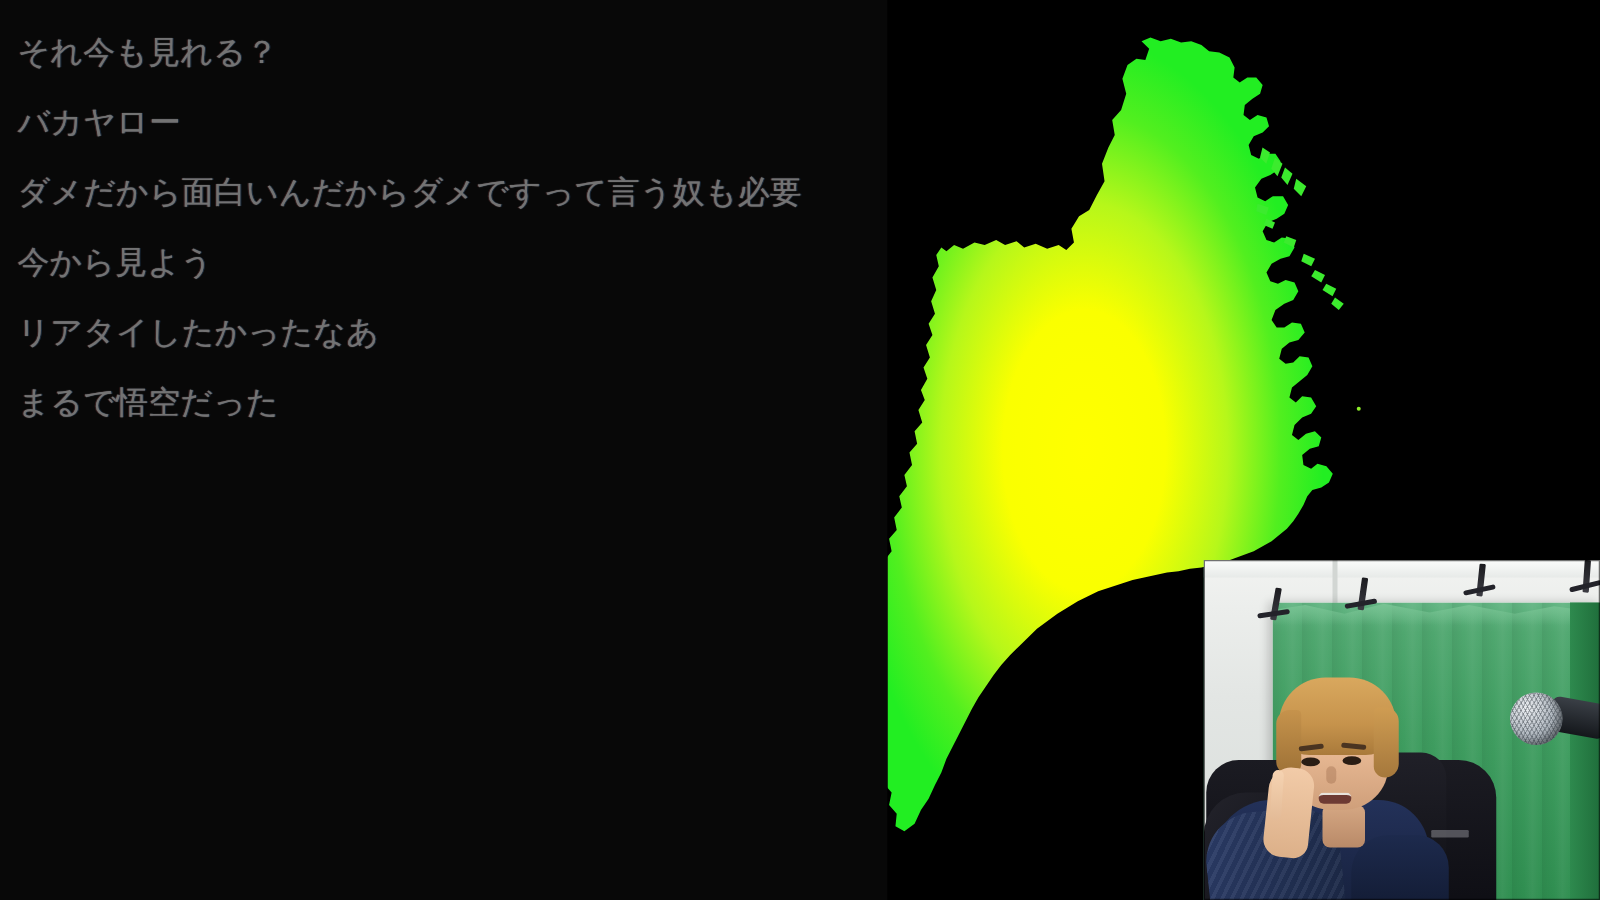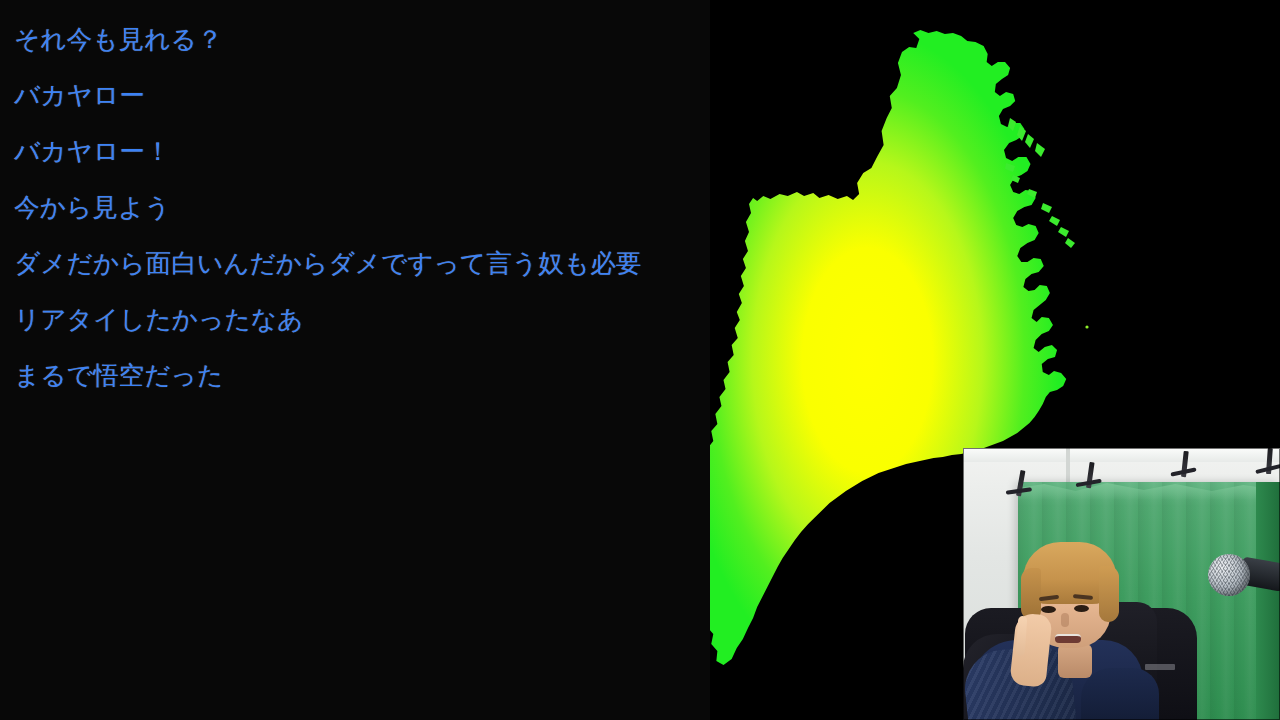--- a/index.html
+++ b/index.html
@@ -19,31 +19,30 @@
   
   #chat-panel{
     position:absolute;
     left:0; top:0;
     width:710px; height:720px;
     background:#080808;
     padding:14px 18px 0 14px;
     overflow:hidden;
   }
   .chat-line{
-    color:#3b82f6;
+    color:#737373;
     font-size:25.5px;
     line-height:56px;
     letter-spacing:0.2px;
     white-space:normal;
     text-shadow:
        0 0 1px rgba(255,255,255,.35),
        1px 0 0 rgba(40,90,140,.30),
       -1px 0 0 rgba(150,60,60,.22);
     font-weight:400;
-    font-family:Liberation Mono, monospace;
   }
   .chat-line.multi{
     line-height:45px;
     margin-top:6px;
     margin-bottom:11px;
     max-width:672px;
   }
 
   
   #map-pane{
@@ -296,23 +295,22 @@
   }
 </style>
 </head>
 <body>
 
 <div id="stage">
 
   <div id="chat-panel">
     <div class="chat-line">それ今も見れる？</div>
     <div class="chat-line">バカヤロー</div>
-    <div class="chat-line">バカヤロー！</div>
+    <div class="chat-line">ダメだから面白いんだからダメですって言う奴も必要</div>
     <div class="chat-line">今から見よう</div>
-    <div class="chat-line">ダメだから面白いんだからダメですって言う奴も必要</div>
     <div class="chat-line">リアタイしたかったなあ</div>
     <div class="chat-line">まるで悟空だった</div>
   </div>
 
   <div id="map-pane">
     <svg id="map-svg" viewBox="0 0 570 720" preserveAspectRatio="none">
       <defs>
         <radialGradient id="mieGrad" cx="46%" cy="52%" r="52%">
           <stop offset="0%" stop-color="#ffff00"></stop>
           <stop offset="34%" stop-color="#faff00"></stop>

